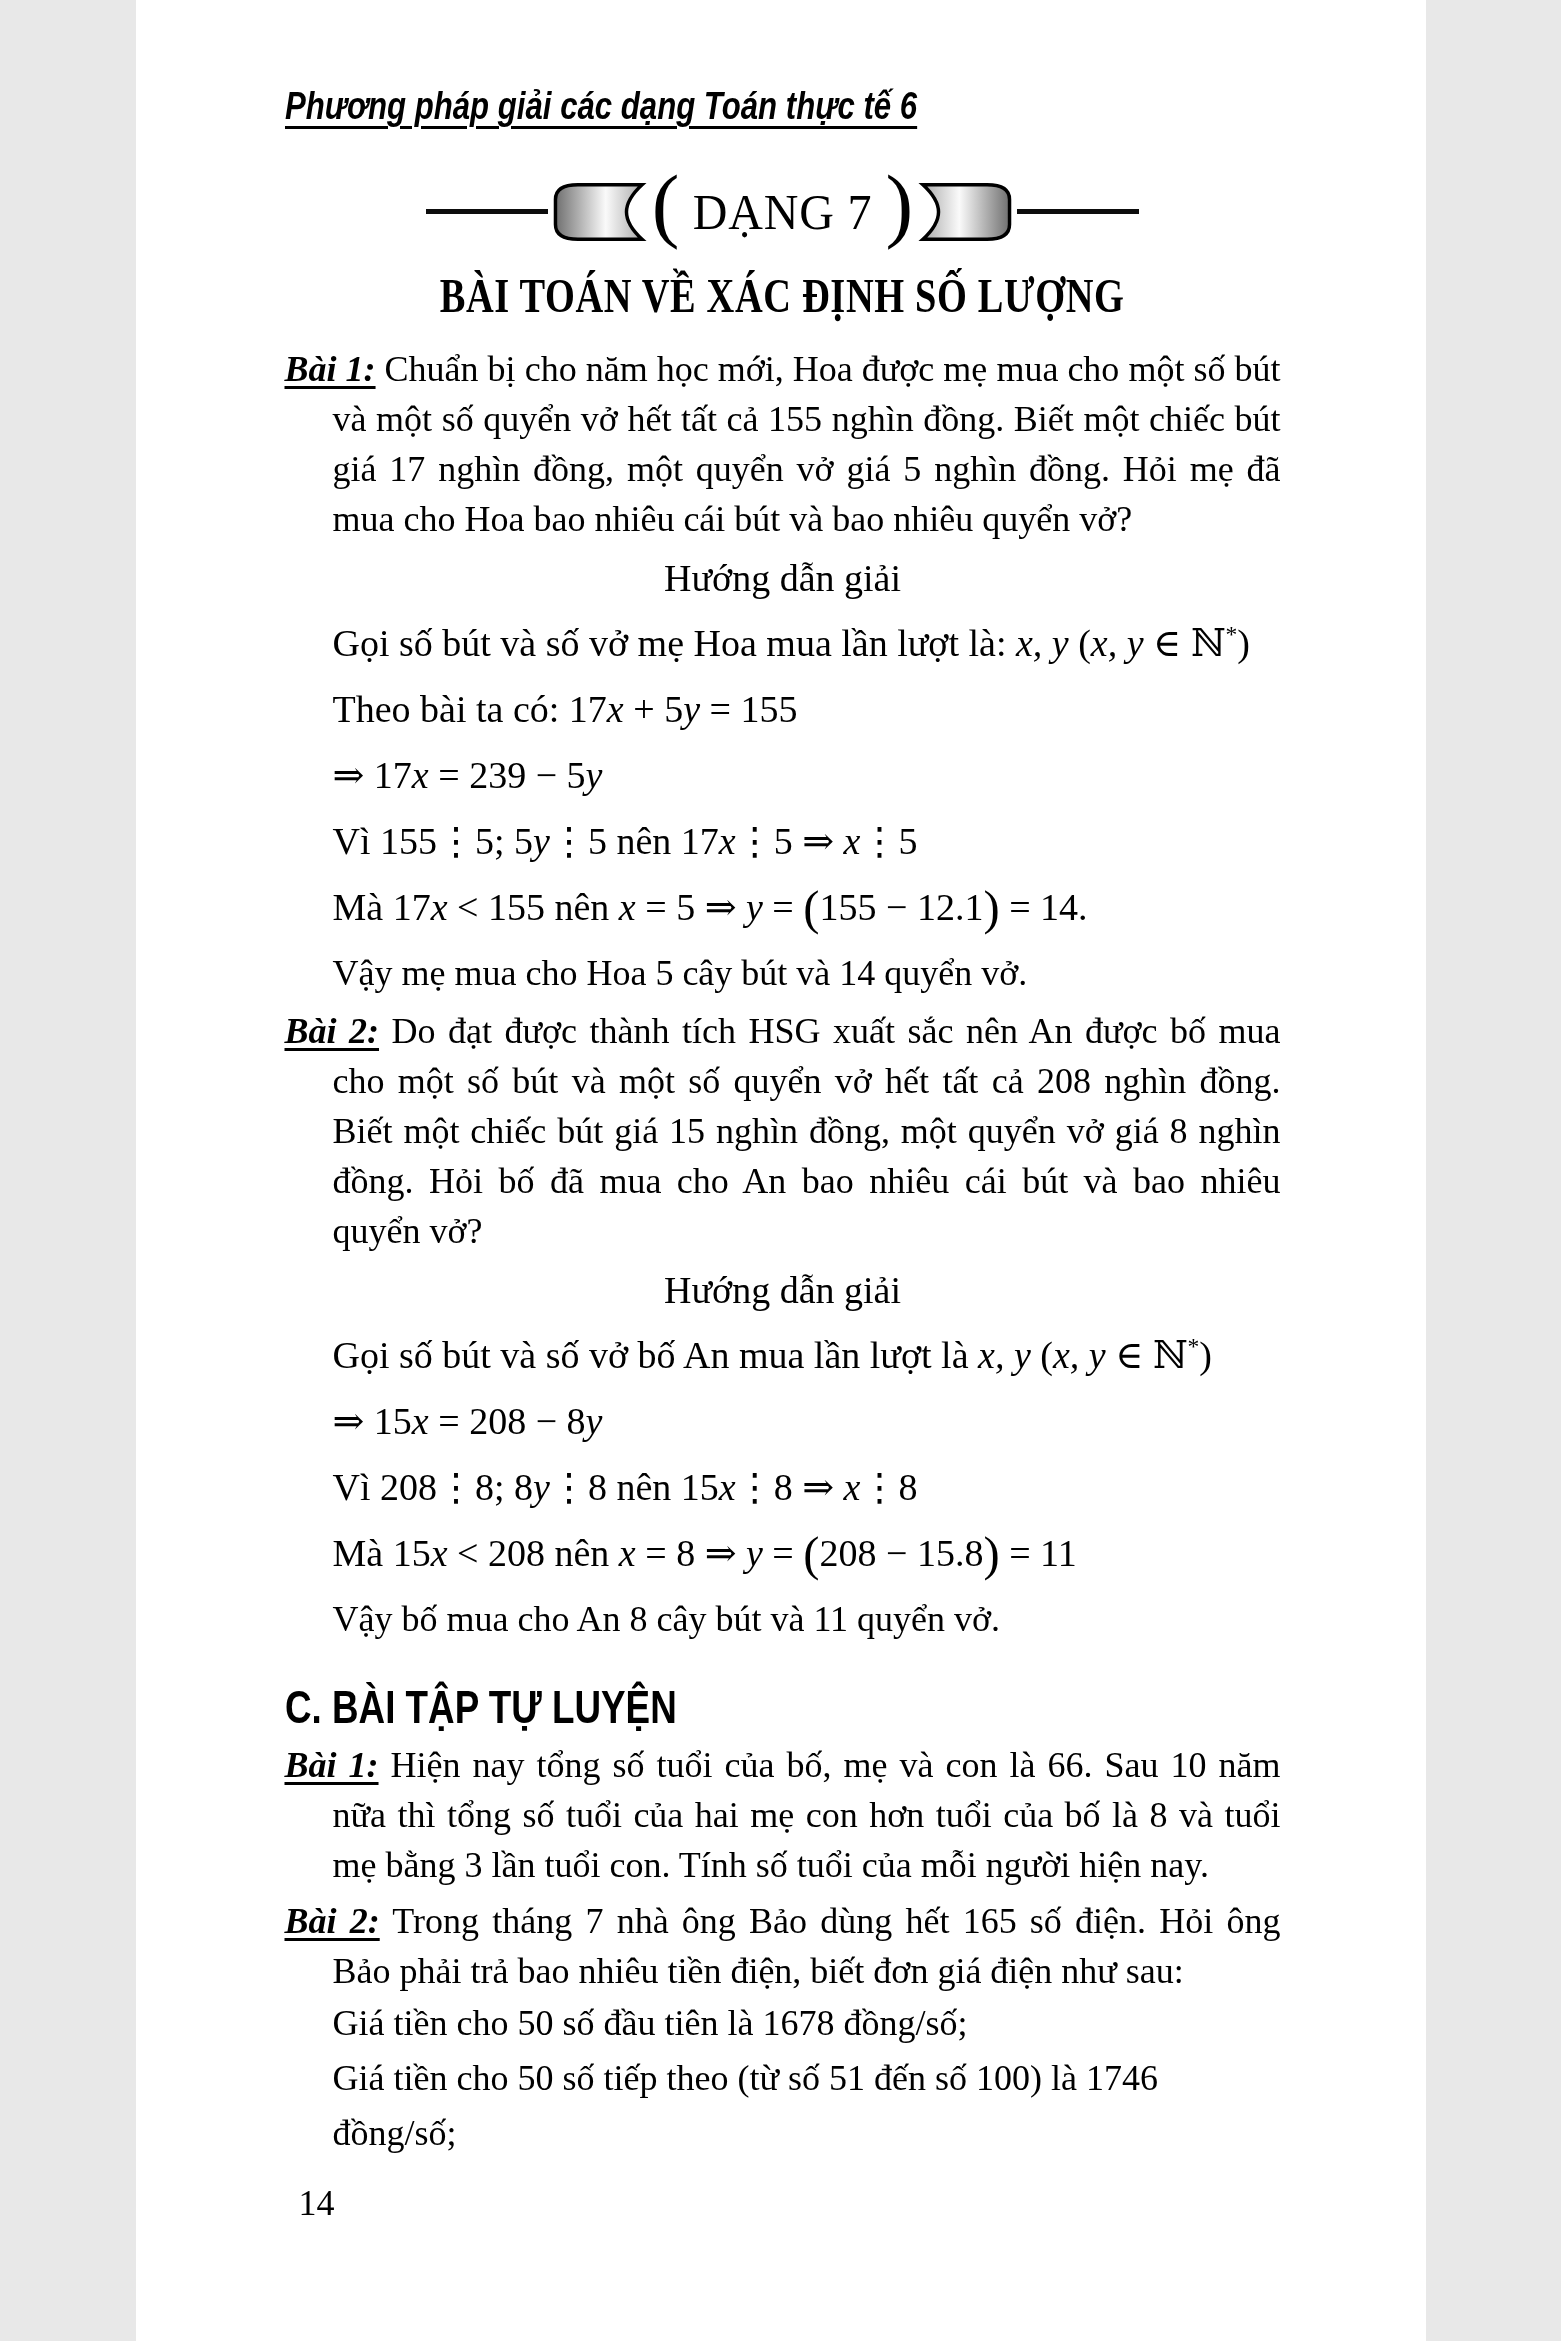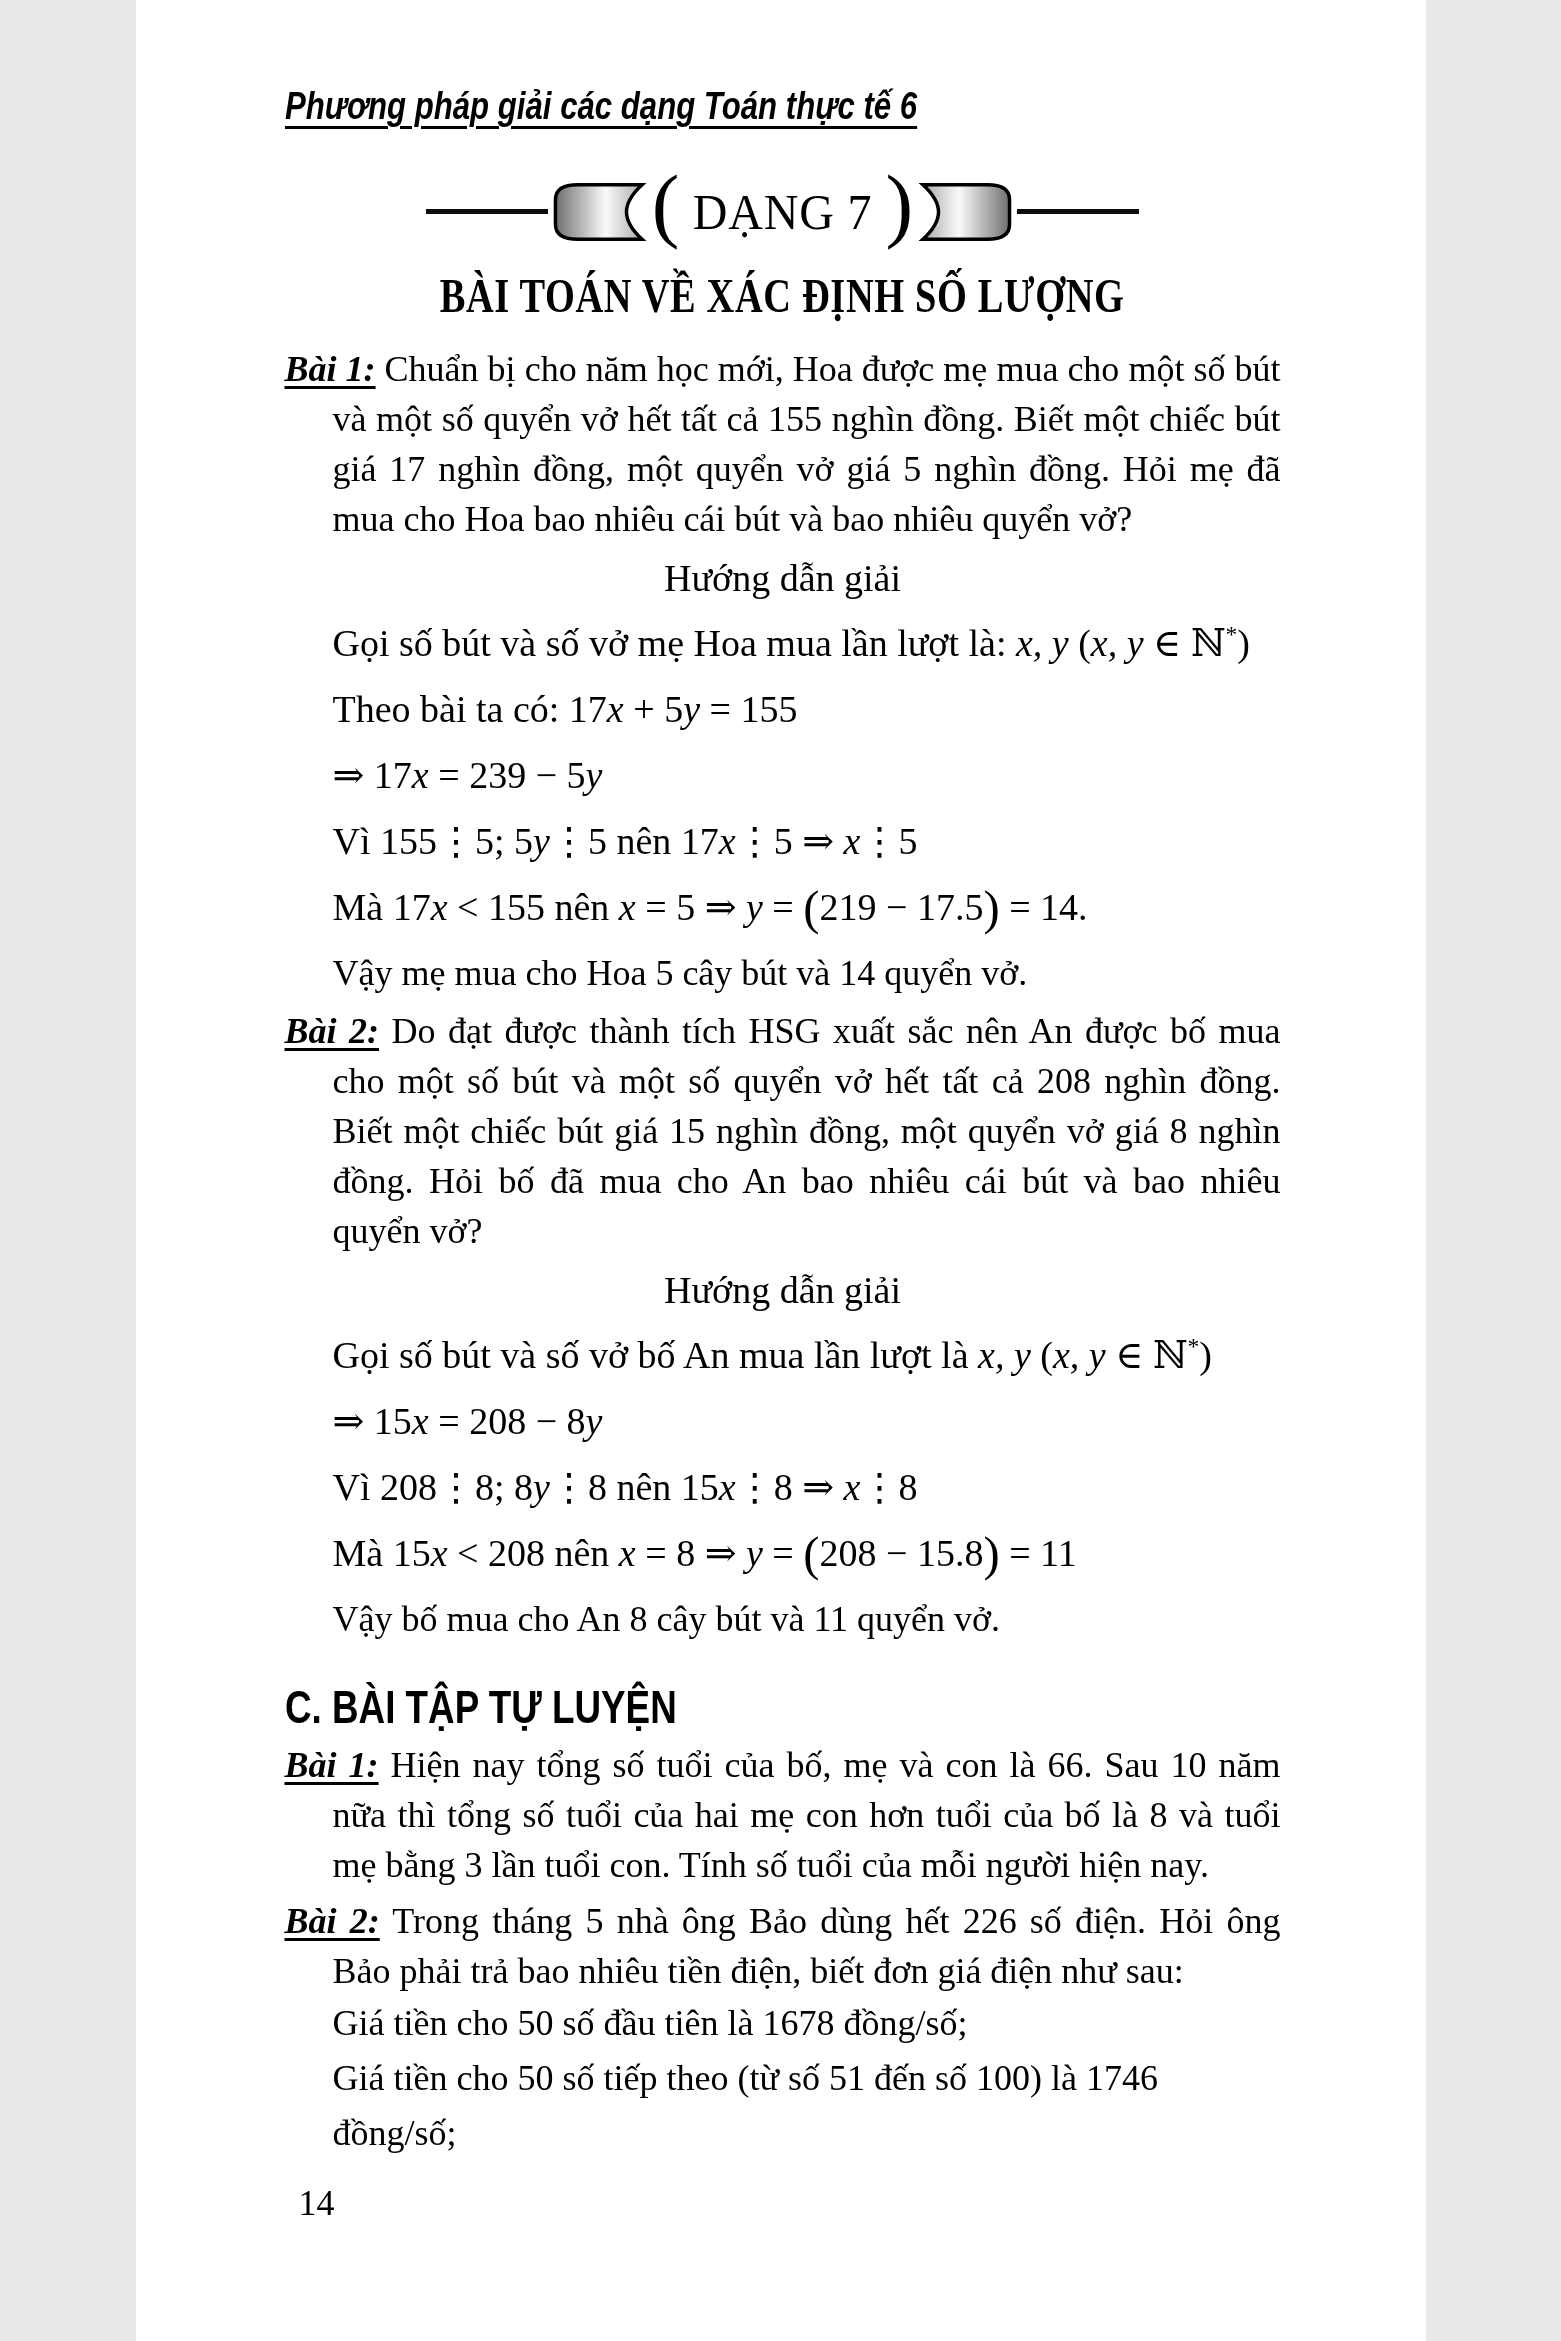--- a/index.html
+++ b/index.html
@@ -147,21 +147,21 @@
 
     <p class="para mt"><span class="plabel">Bài 1:</span><span> </span><span>Chuẩn bị cho năm học mới, Hoa được mẹ mua cho một số bút và một số quyển vở hết tất cả 155 nghìn đồng. Biết một chiếc bút giá 17 nghìn đồng, một quyển vở giá 5 nghìn đồng. Hỏi mẹ đã mua cho Hoa bao nhiêu cái bút và bao nhiêu quyển vở?</span></p>
 
     <div class="guide">Hướng dẫn giải</div>
 
     <div class="indent">
       <div class="mline"><span>Gọi số bút và số vở mẹ Hoa mua lần lượt là: </span><span class="mi">x, y</span><span> (</span><span class="mi">x, y</span><span> ∈ ℕ</span><span class="msup">*</span><span>)</span></div>
       <div class="mline"><span>Theo bài ta có: 17</span><span class="mi">x</span><span> + 5</span><span class="mi">y</span><span> = 155</span></div>
       <div class="mline"><span>⇒ 17</span><span class="mi">x</span><span> = 239 − 5</span><span class="mi">y</span></div>
       <div class="mline"><span>Vì 155⋮5; 5</span><span class="mi">y</span><span>⋮5 nên 17</span><span class="mi">x</span><span>⋮5 ⇒ </span><span class="mi">x</span><span>⋮5</span></div>
-      <div class="mline"><span>Mà 17</span><span class="mi">x</span><span> &lt; 155 nên </span><span class="mi">x</span><span> = 5 ⇒ </span><span class="mi">y</span><span> = </span><span class="mbp">(</span><span>219 − 17.5</span><span class="mbp">)</span><span> = 14.</span></div>
+      <div class="mline"><span>Mà 17</span><span class="mi">x</span><span> &lt; 155 nên </span><span class="mi">x</span><span> = 5 ⇒ </span><span class="mi">y</span><span> = </span><span class="mbp">(</span><span>155 − 12.1</span><span class="mbp">)</span><span> = 14.</span></div>
       <p class="concl">Vậy mẹ mua cho Hoa 5 cây bút và 14 quyển vở.</p>
     </div>
 
     <p class="para"><span class="plabel">Bài 2:</span><span> </span><span>Do đạt được thành tích HSG xuất sắc nên An được bố mua cho một số bút và một số quyển vở hết tất cả 208 nghìn đồng. Biết một chiếc bút giá 15 nghìn đồng, một quyển vở giá 8 nghìn đồng. Hỏi bố đã mua cho An bao nhiêu cái bút và bao nhiêu quyển vở?</span></p>
 
     <div class="guide">Hướng dẫn giải</div>
 
     <div class="indent">
       <div class="mline"><span>Gọi số bút và số vở bố An mua lần lượt là </span><span class="mi">x, y</span><span> (</span><span class="mi">x, y</span><span> ∈ ℕ</span><span class="msup">*</span><span>)</span></div>
       <div class="mline"><span>⇒ 15</span><span class="mi">x</span><span> = 208 − 8</span><span class="mi">y</span></div>
@@ -169,21 +169,21 @@
       <div class="mline"><span>Mà 15</span><span class="mi">x</span><span> &lt; 208 nên </span><span class="mi">x</span><span> = 8 ⇒ </span><span class="mi">y</span><span> = </span><span class="mbp">(</span><span>208 − 15.8</span><span class="mbp">)</span><span> = 11</span></div>
       <p class="concl">Vậy bố mua cho An 8 cây bút và 11 quyển vở.</p>
     </div>
 
     <div class="practice-heading-row">
       <span class="practice-heading">C. BÀI TẬP TỰ LUYỆN</span>
     </div>
 
     <p class="para"><span class="plabel">Bài 1:</span><span> </span><span>Hiện nay tổng số tuổi của bố, mẹ và con là 66. Sau 10 năm nữa thì tổng số tuổi của hai mẹ con hơn tuổi của bố là 8 và tuổi mẹ bằng 3 lần tuổi con. Tính số tuổi của mỗi người hiện nay.</span></p>
 
-    <p class="para" style="margin-top:6.6px;"><span class="plabel">Bài 2:</span><span> </span><span>Trong tháng 5 nhà ông Bảo dùng hết 226 số điện. Hỏi ông Bảo phải trả bao nhiêu tiền điện, biết đơn giá điện như sau:</span></p>
+    <p class="para" style="margin-top:6.6px;"><span class="plabel">Bài 2:</span><span> </span><span>Trong tháng 7 nhà ông Bảo dùng hết 165 số điện. Hỏi ông Bảo phải trả bao nhiêu tiền điện, biết đơn giá điện như sau:</span></p>
 
     <div class="indent">
       <div class="price-line">Giá tiền cho 50 số đầu tiên là 1678 đồng/số;</div>
       <div class="price-line">Giá tiền cho 50 số tiếp theo (từ số 51 đến số 100) là 1746 đồng/số;</div>
     </div>
 
   </div>
 
   <div class="page-number">14</div>
 </div>

